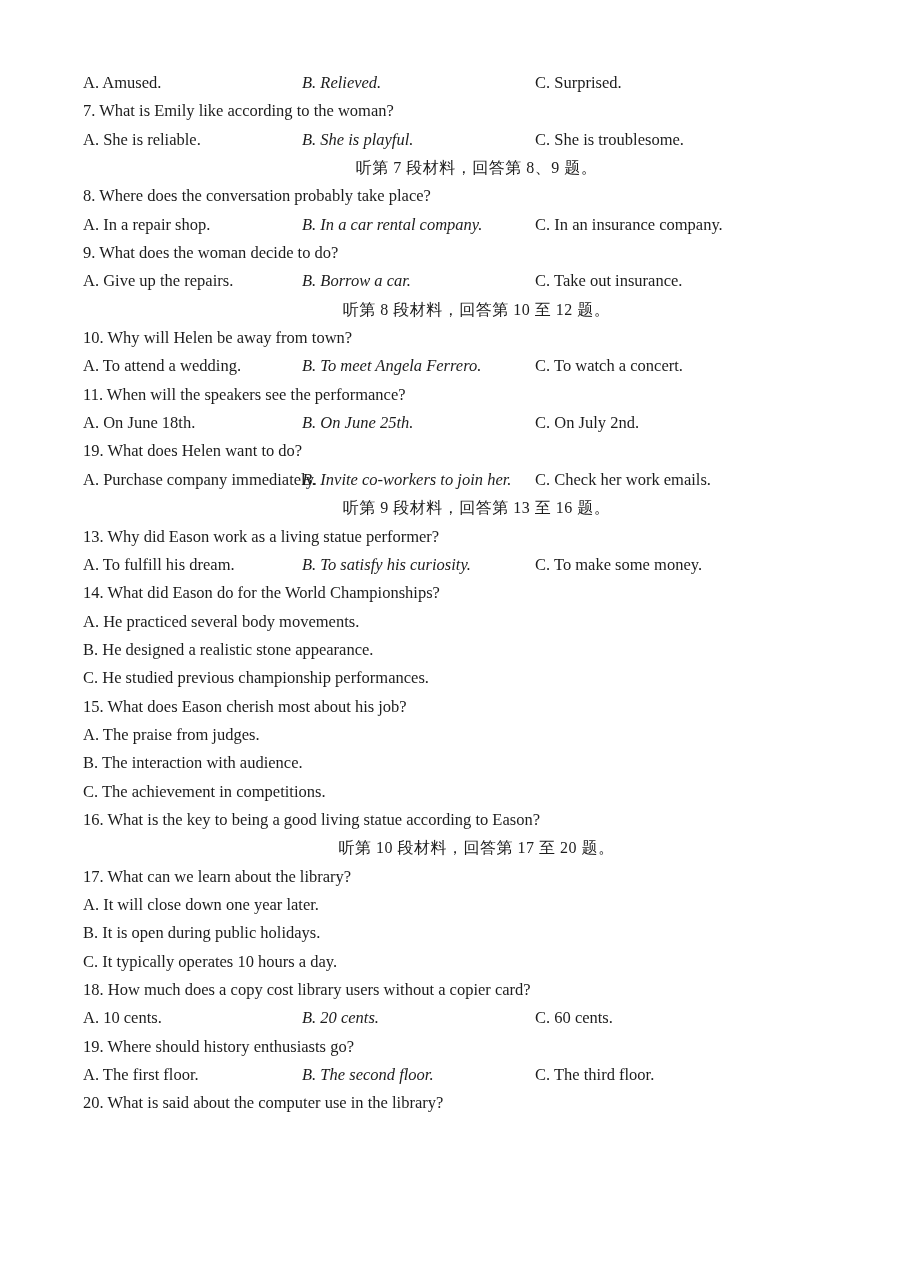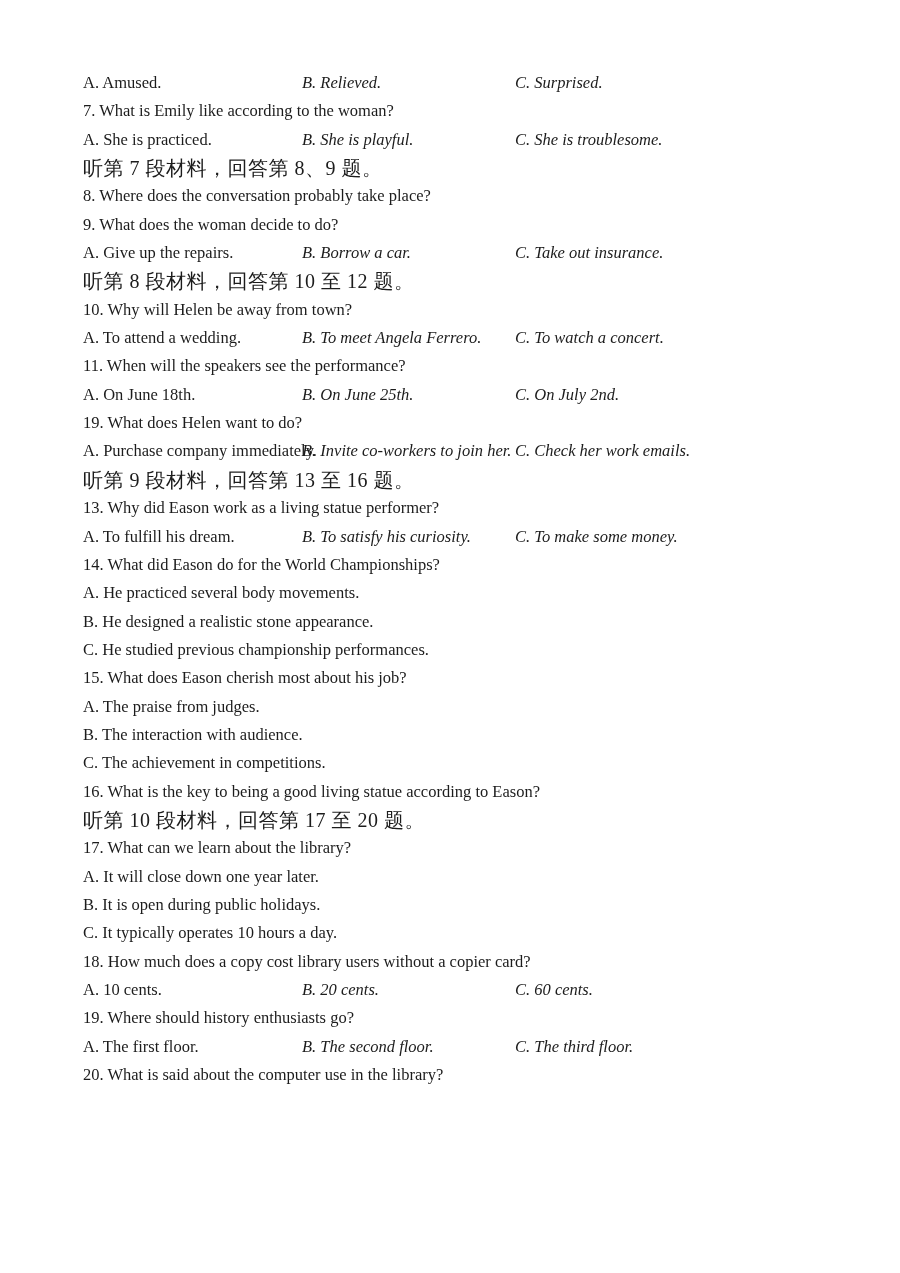--- a/index.html
+++ b/index.html
@@ -23,56 +23,62 @@
     background: #ffffff;
   }
   .row {
     position: relative;
     height: 28.35px;
     line-height: 28.35px;
     font-size: 16.5px;
     white-space: nowrap;
   }
   .row.zh {
-    font-size: 20px;
+    font-size: 16px;
     letter-spacing: 0.5px;
+    text-align: center;
   }
   .col-a { position: absolute; left: 0; }
   .col-b { position: absolute; left: 219px; font-style: italic; }
-  .col-c { position: absolute; left: 432px; font-style: italic; }
+  .col-c { position: absolute; left: 452px; }
 </style>
 </head>
 <body>
 
 <div class="doc">
 
   <div class="row">
     <span class="col-a">A. Amused.</span>
     <span class="col-b">B. Relieved.</span>
     <span class="col-c">C. Surprised.</span>
   </div>
 
   <div class="row">
     <span>7. What is Emily like according to the woman?</span>
   </div>
 
   <div class="row">
-    <span class="col-a">A. She is practiced.</span>
+    <span class="col-a">A. She is reliable.</span>
     <span class="col-b">B. She is playful.</span>
     <span class="col-c">C. She is troublesome.</span>
   </div>
 
   <div class="row zh">
     <span>听第 7 段材料，回答第 8、9 题。</span>
   </div>
 
   <div class="row">
     <span>8. Where does the conversation probably take place?</span>
   </div>
 
+  <div class="row">
+    <span class="col-a">A. In a repair shop.</span>
+    <span class="col-b">B. In a car rental company.</span>
+    <span class="col-c">C. In an insurance company.</span>
+  </div>
 
   <div class="row">
     <span>9. What does the woman decide to do?</span>
   </div>
 
   <div class="row">
     <span class="col-a">A. Give up the repairs.</span>
     <span class="col-b">B. Borrow a car.</span>
     <span class="col-c">C. Take out insurance.</span>
   </div>

